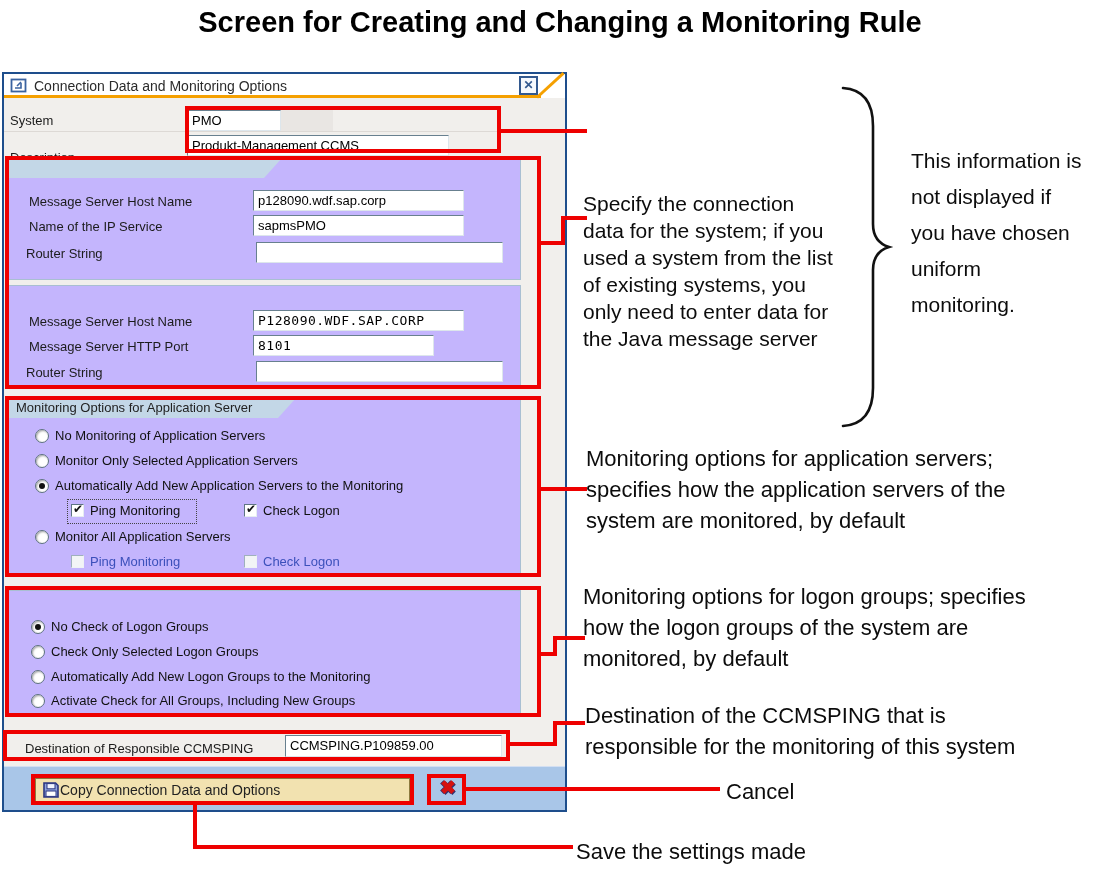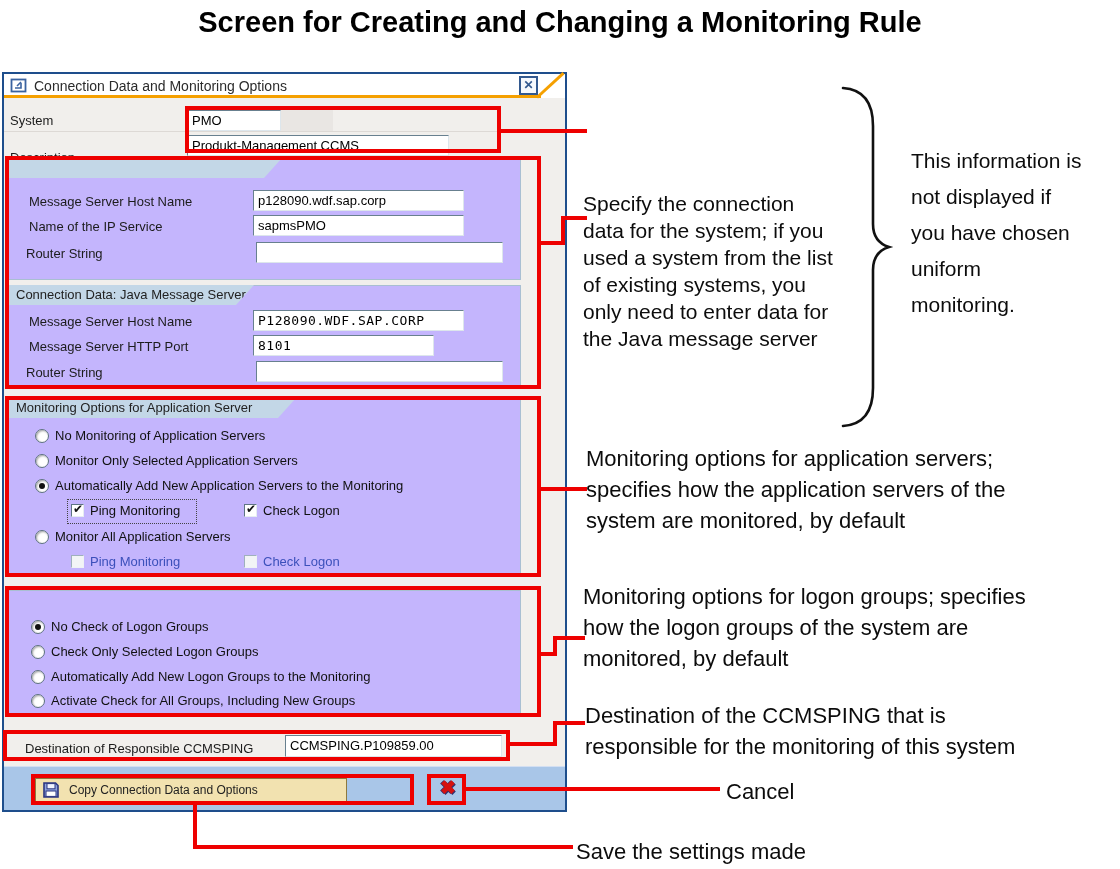--- a/index.html
+++ b/index.html
@@ -43,23 +43,23 @@
     border-radius:50%; background:#111; }
   .checkbox { position:relative; width:13px; height:13px; background:#fff;
     border:1px solid; border-color:#5f7585 #e6edf2 #e6edf2 #5f7585; flex:0 0 auto; }
   .checkbox.on::after { content:"\2714"; position:absolute; left:1px; top:-3px; font-size:12px; color:#111; }
   .checkbox.dis { background:#f2f4f6; border-color:#9fb0bd #eef2f5 #eef2f5 #9fb0bd; }
   .bluetext { color:#3c50bb; }
   .focus-dotted { position:absolute; border:1px dotted #444; }
 
   .footer { position:absolute; left:0; top:692px; width:561px; height:44px; background:#a9c6e8;
     border-top:1px solid #d3dff2; }
-  .savebtn { position:absolute; left:31px; top:11px; width:312px; height:24px; background:#f2e2b0;
-    border:1px solid #8d7a3f; display:flex; align-items:center; gap:9px; padding-left:6px;
-    font-size:12px; color:#222; white-space:nowrap; }
+  .savebtn { position:absolute; left:31px; top:11px; width:375px; height:24px; background:#f2e2b0;
+    border:1px solid #8d7a3f; display:flex; align-items:center; padding-left:6px;
+    font-size:14px; color:#222; white-space:nowrap; }
   .cancelbtn { position:absolute; left:428px; top:9px; width:32px; height:26px; text-align:center; }
   .cancel-glyph { font-size:19px; font-weight:bold; color:#d61111;
     text-shadow:1px 1px 0 #31316e, -1px 0 0 #31316e; }
 
   
   .redrect { position:absolute; border:4px solid #ee0000; }
   .redline { position:absolute; background:#ee0000; }
 
   
   .ann { position:absolute; font-size:21px; color:#0c0c0c; white-space:pre-line; line-height:27px; }
@@ -100,21 +100,20 @@
       <div class="tab" style="width:274px"></div>
       <div class="flabel" style="left:20px;top:35px">Message Server Host Name</div>
       <div class="field" style="left:244px;top:31px;width:211px">p128090.wdf.sap.corp</div>
       <div class="flabel" style="left:20px;top:60px">Name of the IP Service</div>
       <div class="field" style="left:244px;top:56px;width:211px">sapmsPMO</div>
       <div class="flabel" style="left:17px;top:87px">Router String</div>
       <div class="field" style="left:247px;top:83px;width:247px"></div>
     </div>
 
     <div class="panel" style="left:4px;top:211px;height:103px">
-      <div class="tab" style="width:246px">Connection Data: Java Message Server</div>
       <div class="flabel" style="left:20px;top:28px">Message Server Host Name</div>
       <div class="field mono" style="left:244px;top:24px;width:211px">P128090.WDF.SAP.CORP</div>
       <div class="flabel" style="left:20px;top:53px">Message Server HTTP Port</div>
       <div class="field mono" style="left:244px;top:49px;width:181px">8101</div>
       <div class="flabel" style="left:17px;top:79px">Router String</div>
       <div class="field" style="left:247px;top:75px;width:247px"></div>
     </div>
 
     <div class="panel" style="left:4px;top:324px;height:177px">
       <div class="tab" style="width:288px">Monitoring Options for Application Server</div>

